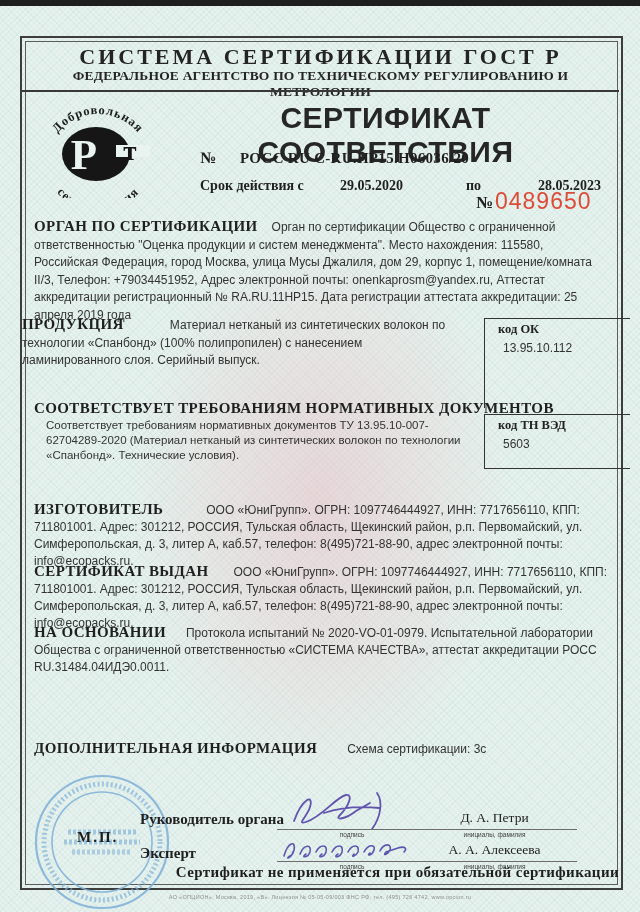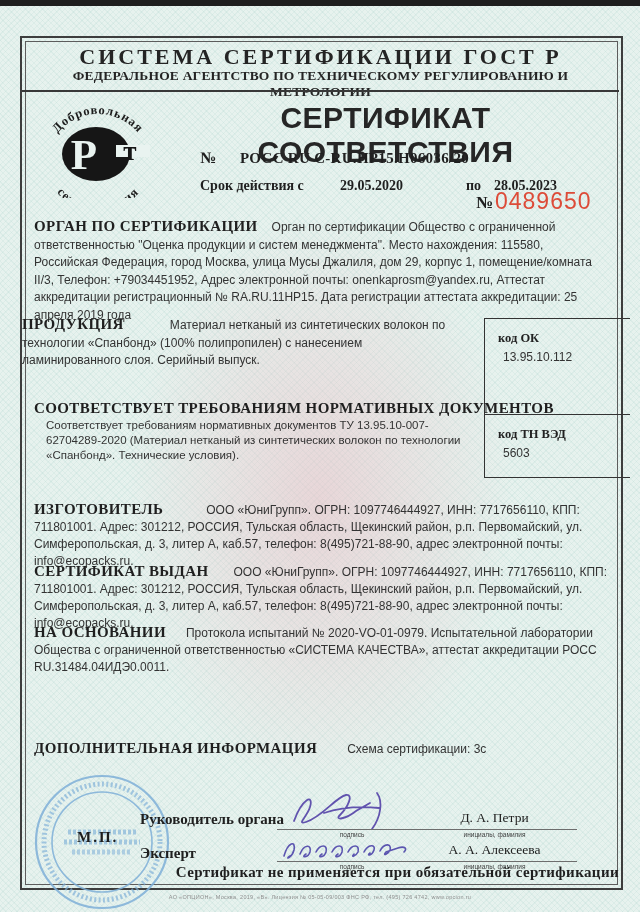--- a/index.html
+++ b/index.html
@@ -22,27 +22,27 @@
   .hdr2{left:22px;top:68px;width:597px;text-align:center;
         font-family:"Liberation Serif",serif;font-weight:700;font-size:13.5px;letter-spacing:.2px;color:#242424;}
   .doc-title{left:158px;top:101px;width:455px;text-align:center;
         font-weight:700;font-size:30px;letter-spacing:.5px;color:#262626;}
   .serifb{font-family:"Liberation Serif",serif;font-weight:700;color:#1f1f1f;}
   .certno-sym{left:200px;top:149px;font-size:16px;}
   .certno-num{left:240px;top:150px;font-size:15px;letter-spacing:.3px;}
   .val-label{left:200px;top:178px;font-size:14px;}
   .val-from{left:340px;top:178px;font-size:14px;}
   .val-po{left:466px;top:178px;font-size:14px;}
-  .val-to{left:494px;top:178px;font-size:14px;}
+  .val-to{left:538px;top:178px;font-size:14px;}
   .blank-sym{left:476px;top:193px;font-size:17px;}
   .blank-num{left:495px;top:188px;font-size:23px;color:#dd4b38;letter-spacing:1px;font-weight:400;}
   .sec{position:absolute;line-height:15.5px;}
   .slabel{font-family:"Liberation Serif",serif;font-weight:700;font-size:15px;letter-spacing:.4px;color:#1f1f1f;}
   .stext{font-size:12px;color:#333;}
-  .codebox{position:absolute;width:132px;border-top:1.5px solid #333;border-left:1.5px solid #333;padding:12px 0 0 13px;}
+  .codebox{position:absolute;width:132px;border-top:1.5px solid #333;border-left:1.5px solid #333;padding:3px 0 0 13px;}
   .codebox.closed{border-bottom:1.5px solid #333;}
   .codelabel{font-family:"Liberation Serif",serif;font-weight:700;font-size:12.5px;color:#222;}
   .codeval{font-size:12px;color:#333;margin-top:4px;padding-left:5px;}
   .role{font-family:"Liberation Serif",serif;font-weight:700;font-size:15px;color:#1f1f1f;}
   .sigline{position:absolute;height:1px;background:#6d6d6d;}
   .sigcap{position:absolute;text-align:center;font-size:6.5px;color:#3f3f3f;}
   .signame{position:absolute;text-align:center;font-family:"Liberation Serif",serif;font-size:13.5px;color:#222;}
   .mp{left:77px;top:829px;font-family:"Liberation Serif",serif;font-weight:700;font-size:15px;letter-spacing:2px;color:#1c1c1c;}
   .notice{left:22px;top:864px;width:597px;text-align:right;
         font-family:"Liberation Serif",serif;font-weight:700;font-size:15px;letter-spacing:.4px;color:#1f1f1f;}

